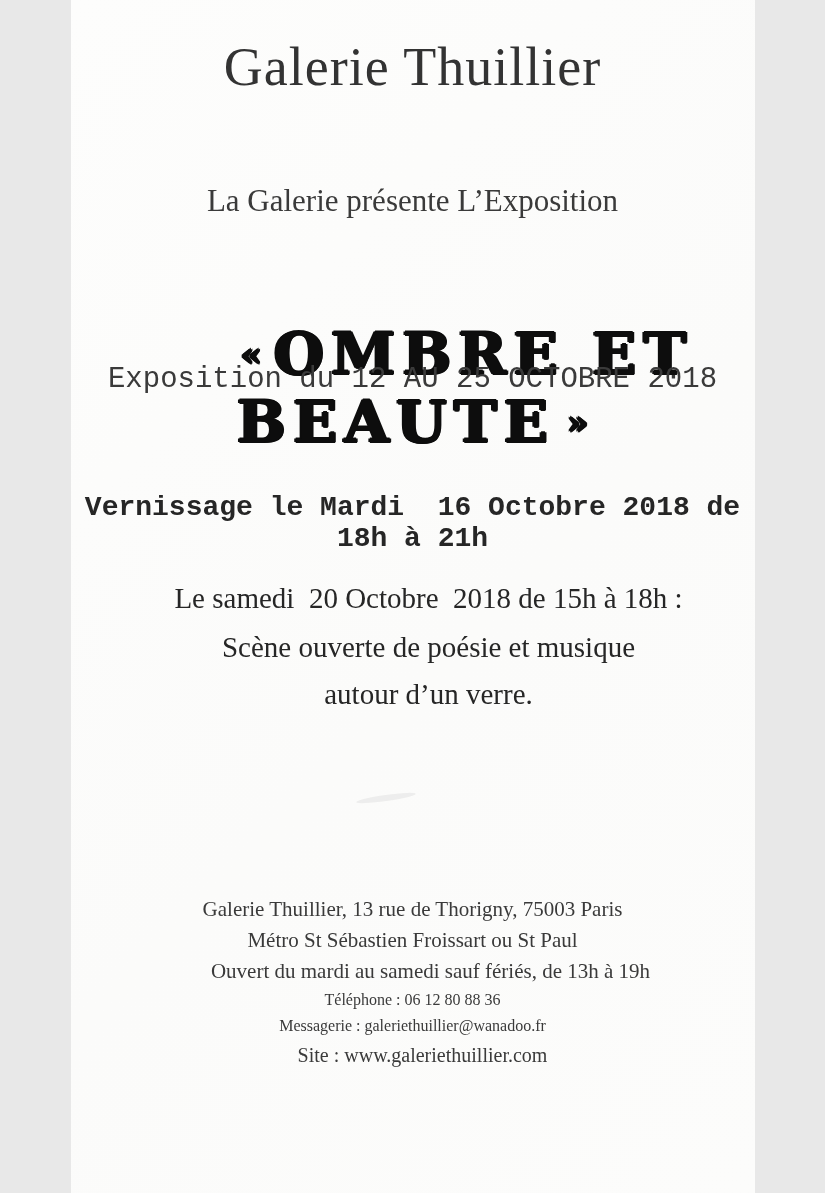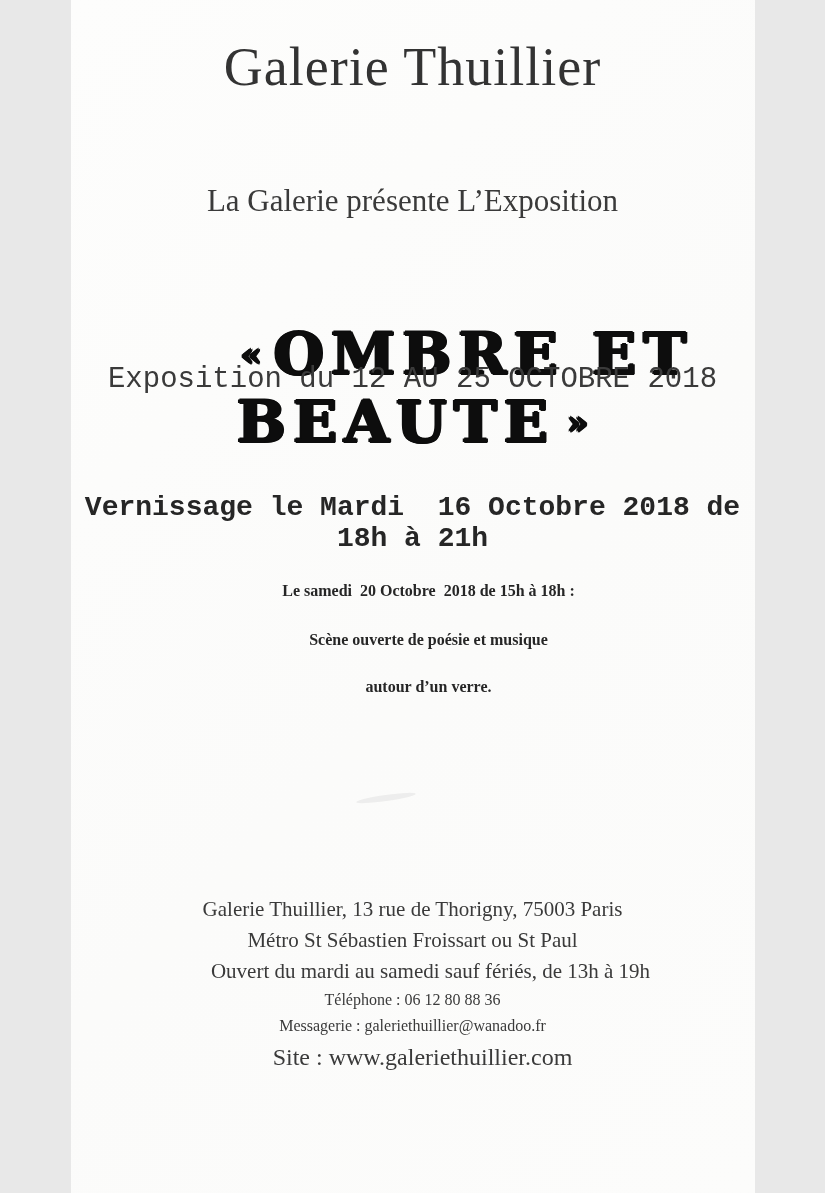--- a/index.html
+++ b/index.html
@@ -56,38 +56,38 @@
     font-family: Liberation Mono, monospace;
   }
   .vernissage {
     top: 492px;
     font-size: 28px;
     font-weight: bold;
     color: #262626;
     font-family: Liberation Mono, monospace;
   }
   .event-line {
-    font-size: 16px;
-    font-weight: bold;
+    font-size: 29px;
+    font-weight: normal;
     color: #262626;
     margin-left: 32px;
   }
   .event-line-1 { top: 582px; }
   .event-line-2 { top: 631px; }
   .event-line-3 { top: 678px; }
   .footer-line {
     font-size: 21px;
     color: #3a3a3a;
   }
   .footer-address { top: 897px; }
   .footer-metro   { top: 928px; text-align: center; }
   .footer-hours   { top: 959px; margin-left: 36px; }
   .footer-phone   { top: 991px; font-size: 16px; }
   .footer-email   { top: 1017px; font-size: 16px; }
-  .footer-site    { top: 1044px; font-size: 24px; margin-left: 20px; }
+  .footer-site    { top: 1044px; font-size: 20px; margin-left: 20px; }
   .scan-smudge {
     position: absolute;
     top: 795px;
     left: 285px;
     width: 60px;
     height: 6px;
     background: rgba(180,180,180,0.18);
     border-radius: 50%;
     transform: rotate(-8deg);
   }

